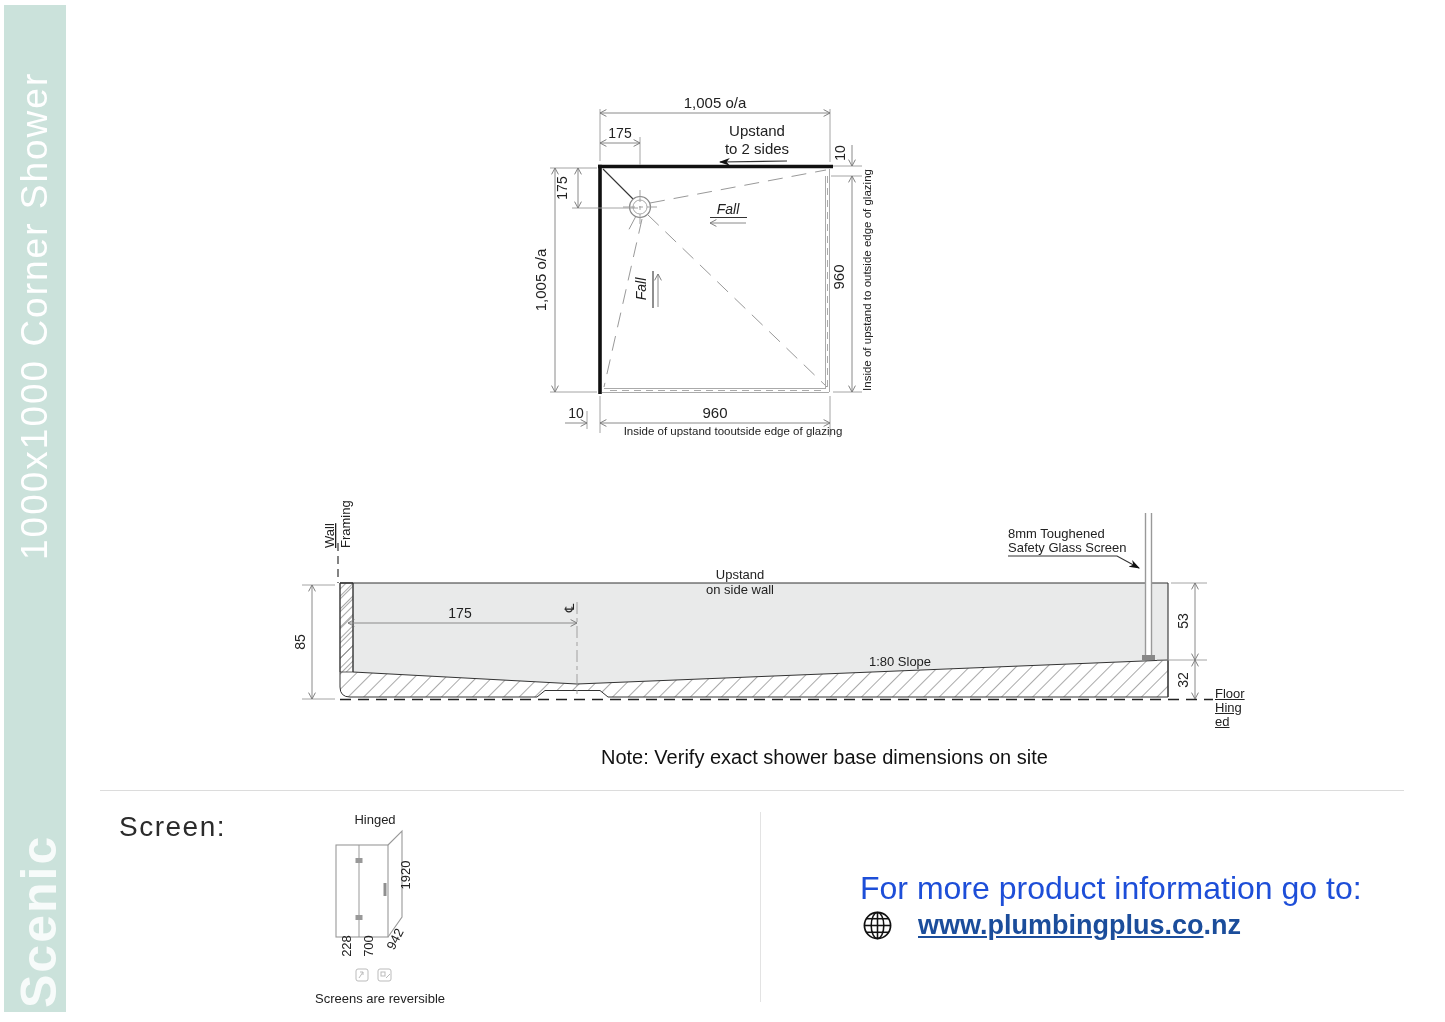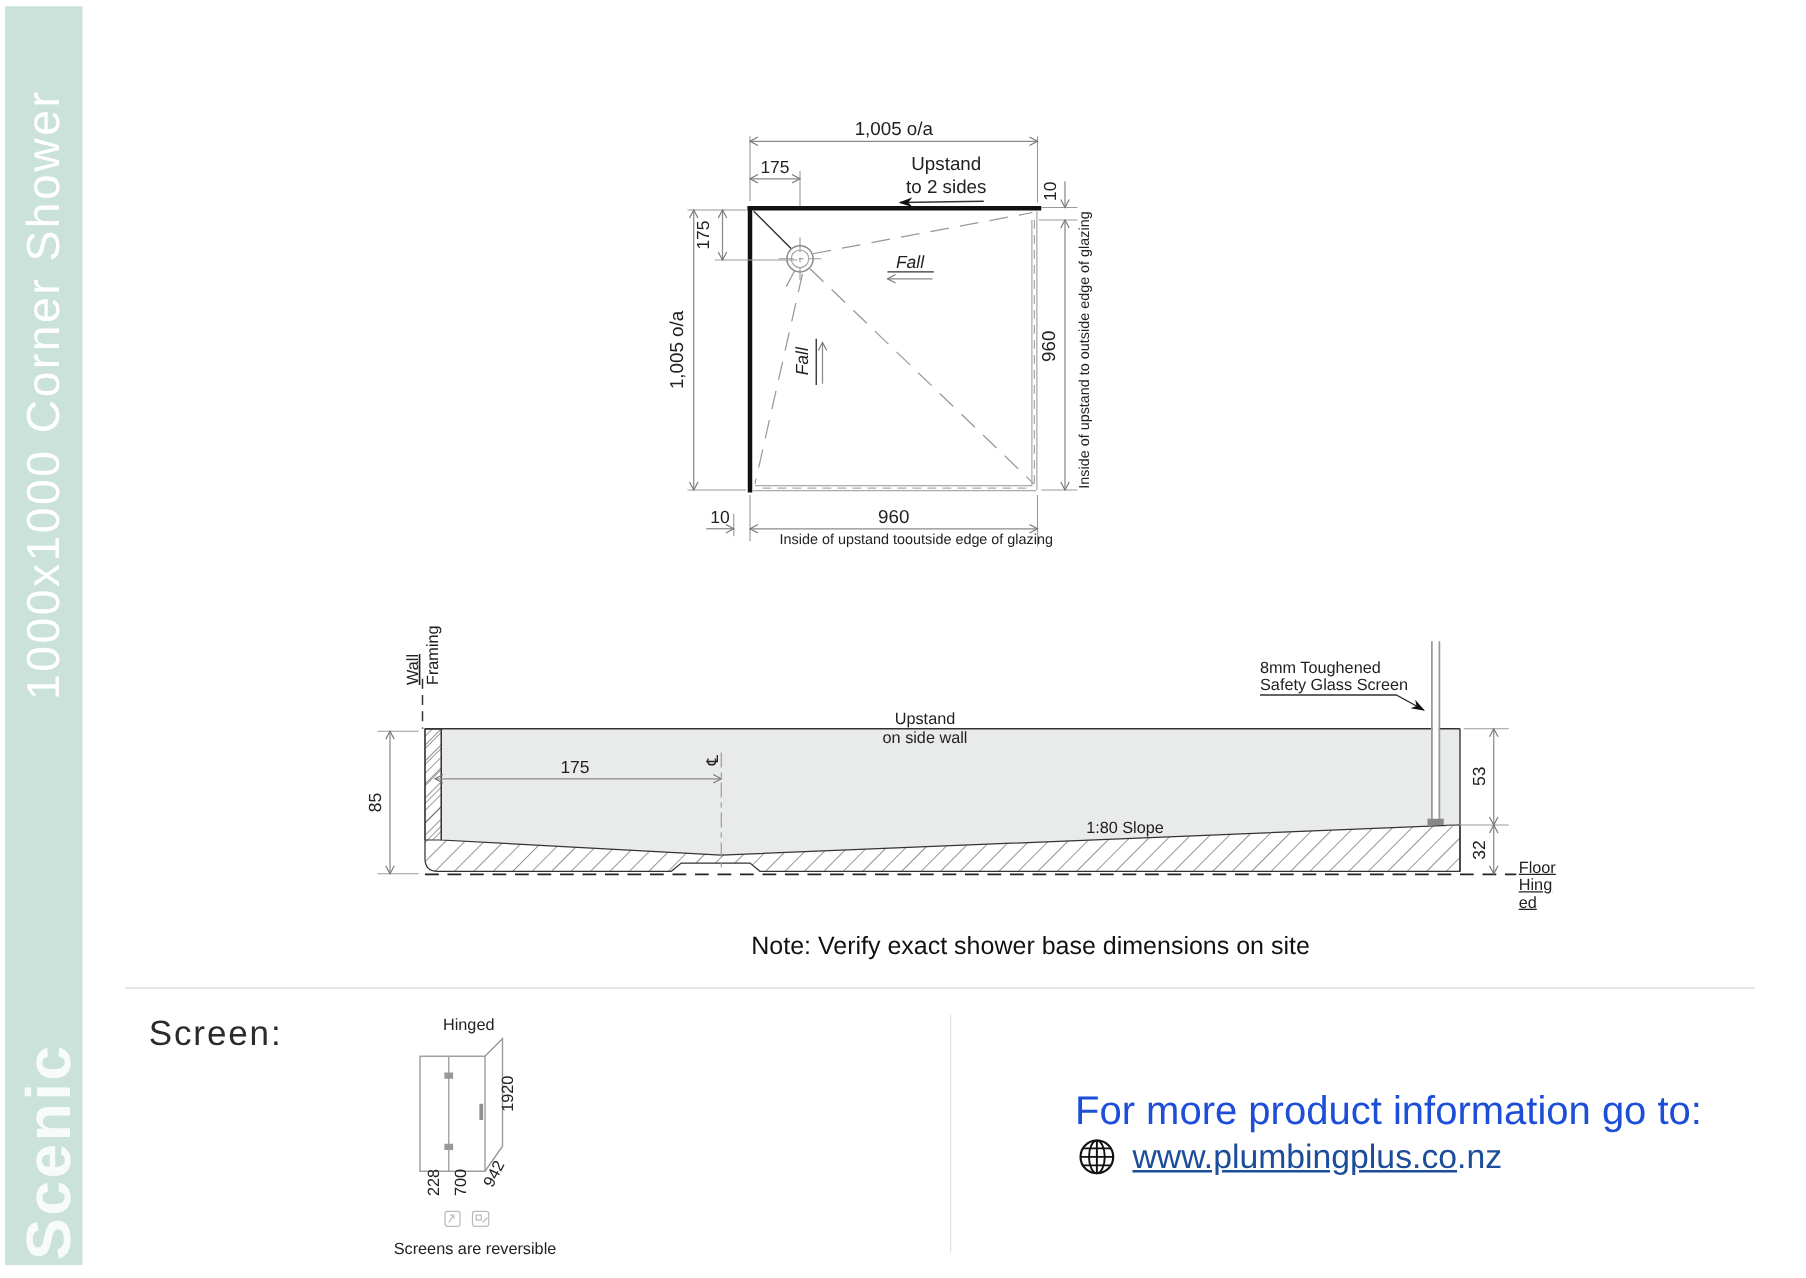--- a/index.html
+++ b/index.html
@@ -38,21 +38,21 @@
   .note{left:601px;top:746px;font-size:20px;color:#111;}
   .h-divider{left:100px;top:790px;width:1304px;height:1px;background:#dcdcdc;}
   .v-divider{left:760px;top:812px;width:1px;height:190px;background:#e3e3e3;}
   .screen-heading{left:103px;top:811px;font-size:28px;font-weight:300;letter-spacing:1.5px;color:#2b2b2b;margin-left:16px;}
   .floor-level{
     left:1215px;top:687px;width:33px;font-size:13px;line-height:1.08;
     word-break:break-all;text-decoration:underline;color:#222;
   }
   .footer{left:860px;top:870px;}
   .footer-line1{font-size:32px;color:#1d4ed8;}
-  .footer-line2{display:flex;align-items:flex-end;gap:13px;margin-top:3px;margin-left:2px;font-size:27px;}
+  .footer-line2{display:flex;align-items:flex-end;gap:25px;margin-top:3px;margin-left:2px;font-size:27px;font-weight:bold;}
   .footer-link{color:var(--link,#1b4d9b);text-decoration:none;}
   .footer-link .u{text-decoration:underline;}
 </style>
 </head>
 <body>
 
 <div class="abs" style="width:1445px;height:1022px;">
 
   <svg width="0" height="0" style="position:absolute">
     <defs>

